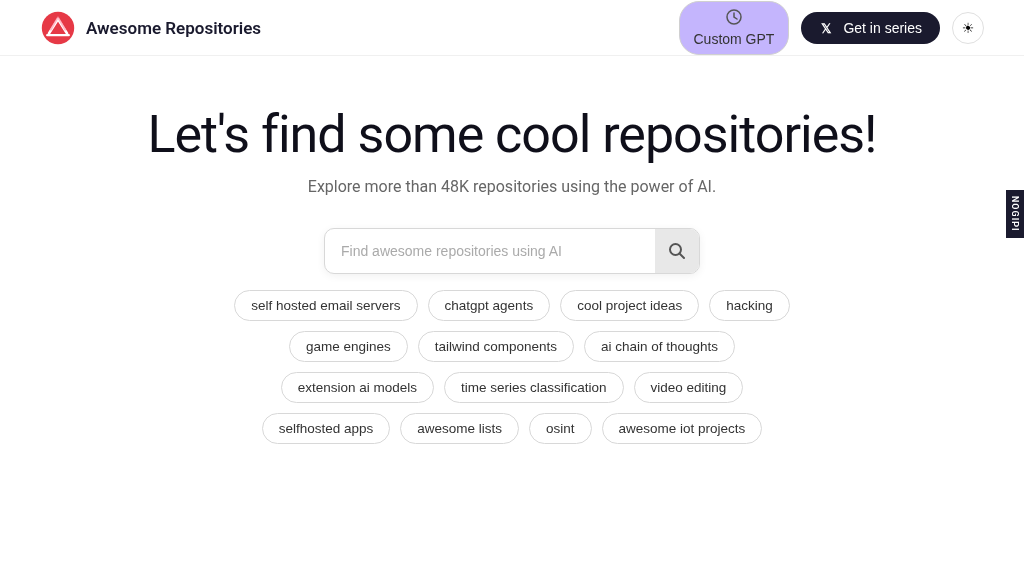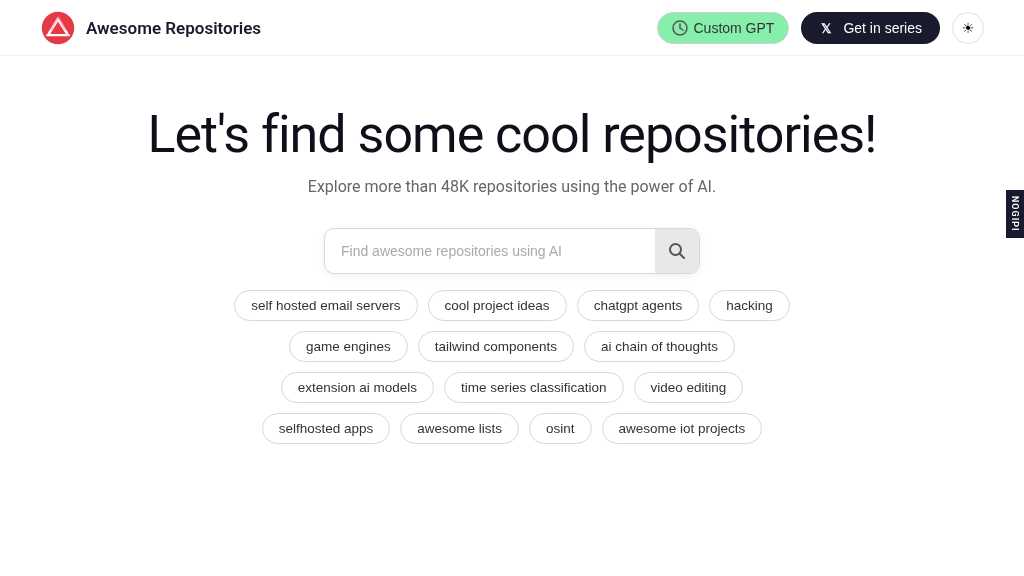--- a/index.html
+++ b/index.html
@@ -40,24 +40,25 @@
       align-items: center;
       gap: 12px;
     }
     .custom-gpt-btn {
       display: flex;
       align-items: center;
       gap: 6px;
       padding: 7px 14px;
       border: 1px solid #d0d0d0;
       border-radius: 20px;
-      background: #86efac;
+      background: #c4b5fd;
       cursor: pointer;
       font-size: 14px;
       color: #333;
+      flex-direction: column;
     }
     .get-in-touch-btn {
       display: flex;
       align-items: center;
       gap: 8px;
       padding: 8px 18px;
       background: #1a1a2e;
       color: white;
       border: none;
       border-radius: 20px;
@@ -286,22 +287,22 @@
           <circle cx="7.5" cy="7.5" r="5.5" stroke="#555" stroke-width="2"></circle>
           <path d="M11.5 11.5 L16 16" stroke="#555" stroke-width="2" stroke-linecap="round"></path>
         </svg>
       </button>
     </div>
   </div>
 
 
   <div class="tags-container" id="tags-container">
   <button class="tag">self hosted email servers</button>
+      <button class="tag">chatgpt agents</button>
       <button class="tag">cool project ideas</button>
-      <button class="tag">chatgpt agents</button>
       <button class="tag">hacking</button>
       <button class="tag">game engines</button>
       <button class="tag">tailwind components</button>
       <button class="tag">ai chain of thoughts</button>
       <button class="tag">extension ai models</button>
       <button class="tag">time series classification</button>
       <button class="tag">video editing</button>
       <button class="tag">selfhosted apps</button>
       <button class="tag">awesome lists</button>
       <button class="tag">osint</button>

